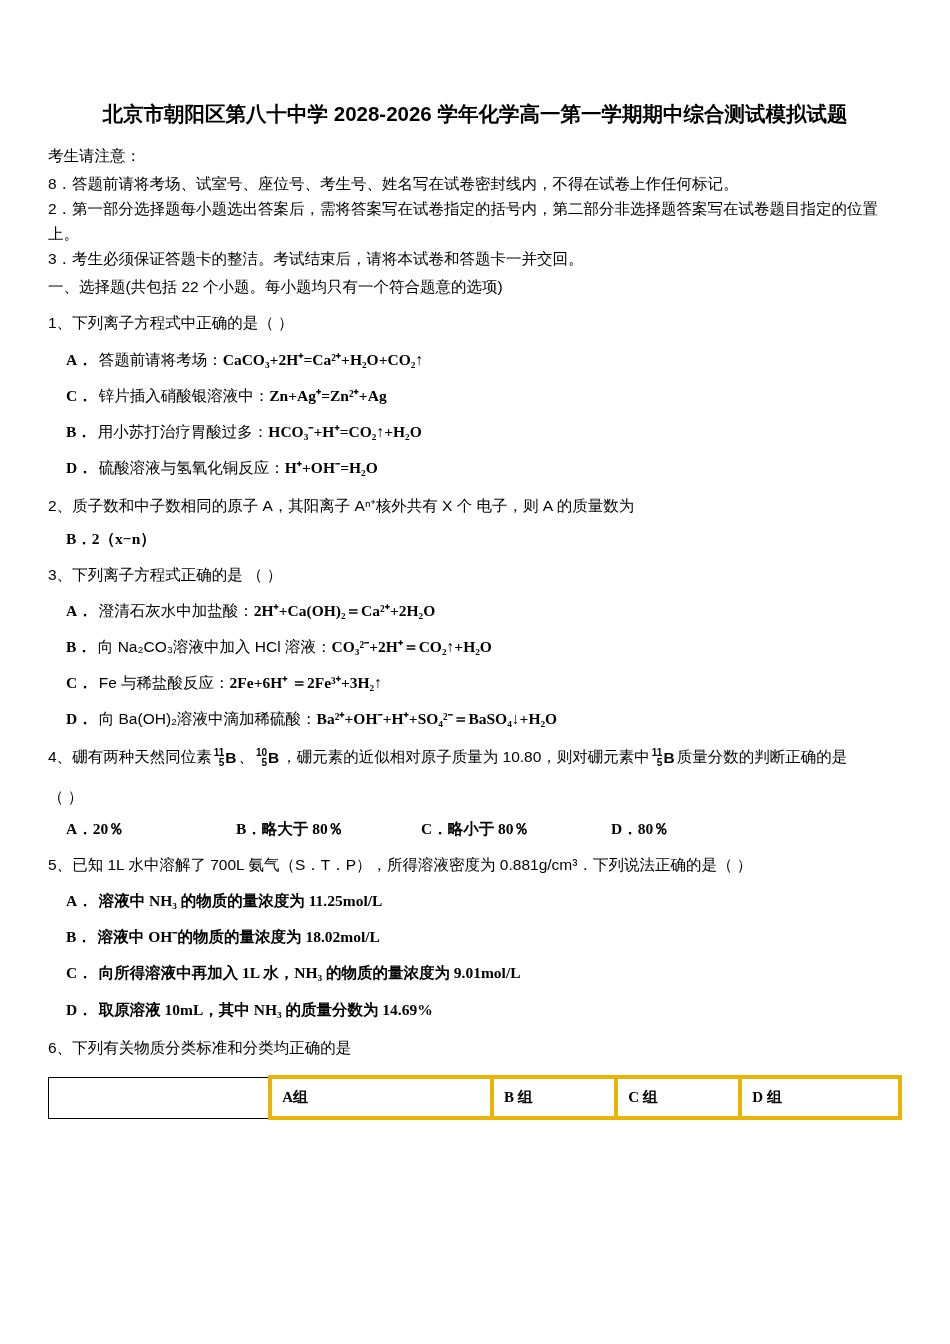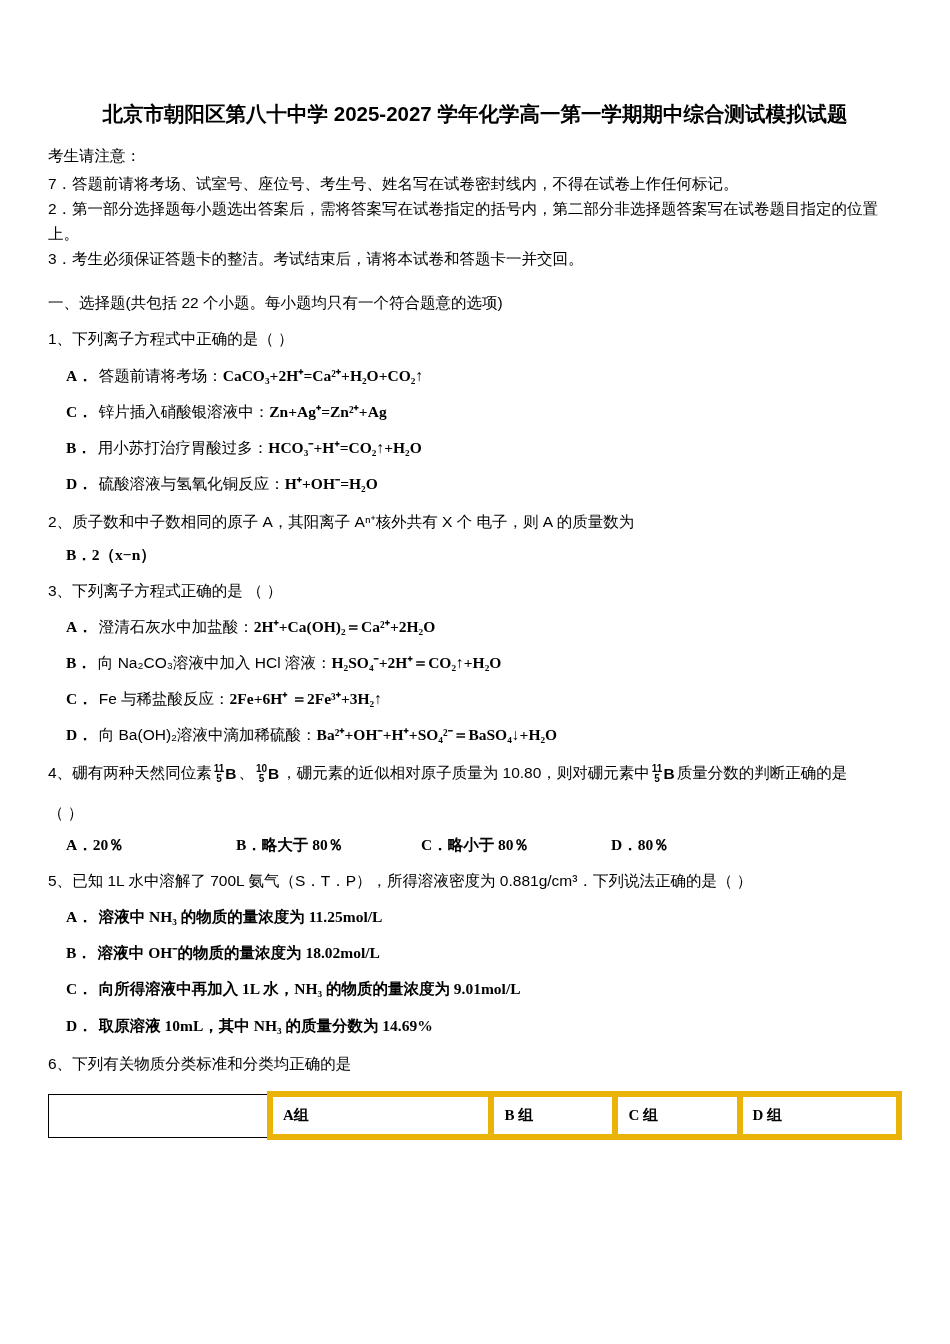--- a/index.html
+++ b/index.html
@@ -37,21 +37,21 @@
   }
   .notice-line {
     font-family: "Liberation Sans", sans-serif;
     font-size: 15.5px;
     line-height: 1.62;
     margin: 0;
   }
   .section-head {
     font-family: "Liberation Sans", sans-serif;
     font-size: 15.5px;
-    margin: 22px 0 6px 0;
+    margin: 6px 0 6px 0;
   }
   .q-stem {
     font-family: "Liberation Sans", sans-serif;
     font-size: 15.5px;
     line-height: 1.7;
     margin: 12px 0 2px 0;
   }
   .opt {
     font-size: 15.5px;
     line-height: 1.75;
@@ -80,36 +80,36 @@
     display: inline-block;
     position: relative;
     font-weight: bold;
     margin: 0 2px;
   }
   .inline-iso .pre {
     display: inline-block;
     vertical-align: middle;
     font-size: 10px;
     line-height: 1.05;
-    text-align: center;
+    text-align: right;
     margin-right: 1px;
   }
   .inline-iso .pre span { display: block; }
   .inline-iso .el {
     vertical-align: middle;
     font-size: 15.5px;
   }
   table.cls {
     border-collapse: collapse;
     width: 100%;
     margin-top: 14px;
     font-family: "Liberation Serif", serif;
   }
   table.cls td, table.cls th {
-    border: 6px solid #eab308;
+    border: 4px solid #eab308;
     padding: 9px 10px;
     font-size: 15px;
     vertical-align: middle;
     font-weight: bold;
     text-align: left;
   }
   table.cls td.hd {
     font-weight: bold;
   }
   table.cls td.rowlabel {
@@ -123,24 +123,24 @@
   .col-b { width: 14%; }
   .col-c { width: 14%; }
   .col-d { width: 18%; }
   .col-first { width: 25%; }
 </style>
 </head>
 <body>
 
 <div class="page">
 
-  <h1 class="title">北京市朝阳区第八十中学 2025-2027 学年化学高一第一学期期中综合测试模拟试题</h1>
+  <h1 class="title">北京市朝阳区第八十中学 2028-2026 学年化学高一第一学期期中综合测试模拟试题</h1>
 
   <div class="notice-head">考生请注意：</div>
-  <div class="notice-line">7．答题前请将考场、试室号、座位号、考生号、姓名写在试卷密封线内，不得在试卷上作任何标记。</div>
+  <div class="notice-line">8．答题前请将考场、试室号、座位号、考生号、姓名写在试卷密封线内，不得在试卷上作任何标记。</div>
   <div class="notice-line">2．第一部分选择题每小题选出答案后，需将答案写在试卷指定的括号内，第二部分非选择题答案写在试卷题目指定的位置上。</div>
   <div class="notice-line">3．考生必须保证答题卡的整洁。考试结束后，请将本试卷和答题卡一并交回。</div>
 
   <div class="section-head">一、选择题(共包括 22 个小题。每小题均只有一个符合题意的选项)</div>
 
   <div class="q-stem">
     <span>1、</span><span>下列离子方程式中正确的是（  ）</span>
   </div>
   <div class="opt">
     <span class="lbl">A．</span><span class="cn">答题前请将考场：</span><span>CaCO₃+2H⁺=Ca²⁺+H₂O+CO₂↑</span>
@@ -164,21 +164,21 @@
     </div>
   </div>
 
   <div class="q-stem">
     <span>3、</span><span>下列离子方程式正确的是 （  ）</span>
   </div>
   <div class="opt">
     <span class="lbl">A．</span><span class="cn">澄清石灰水中加盐酸：</span><span>2H⁺+Ca(OH)₂＝Ca²⁺+2H₂O</span>
   </div>
   <div class="opt">
-    <span class="lbl">B．</span><span class="cn">向 Na₂CO₃溶液中加入 HCl 溶液：</span><span>H₂SO₄⁻+2H⁺＝CO₂↑+H₂O</span>
+    <span class="lbl">B．</span><span class="cn">向 Na₂CO₃溶液中加入 HCl 溶液：</span><span>CO₃²⁻+2H⁺＝CO₂↑+H₂O</span>
   </div>
   <div class="opt">
     <span class="lbl">C．</span><span class="cn">Fe 与稀盐酸反应：</span><span>2Fe+6H⁺ ＝2Fe³⁺+3H₂↑</span>
   </div>
   <div class="opt">
     <span class="lbl">D．</span><span class="cn">向 Ba(OH)₂溶液中滴加稀硫酸：</span><span>Ba²⁺+OH⁻+H⁺+SO₄²⁻＝BaSO₄↓+H₂O</span>
   </div>
 
   <div class="q-stem">
     <span>4、</span><span>硼有两种天然同位素</span><span class="inline-iso"><span class="pre"><span>11</span><span>5</span></span><span class="el">B</span></span><span>、</span><span class="inline-iso"><span class="pre"><span>10</span><span>5</span></span><span class="el">B</span></span><span>，硼元素的近似相对原子质量为 10.80，则对硼元素中</span><span class="inline-iso"><span class="pre"><span>11</span><span>5</span></span><span class="el">B</span></span><span>质量分数的判断正确的是</span>

